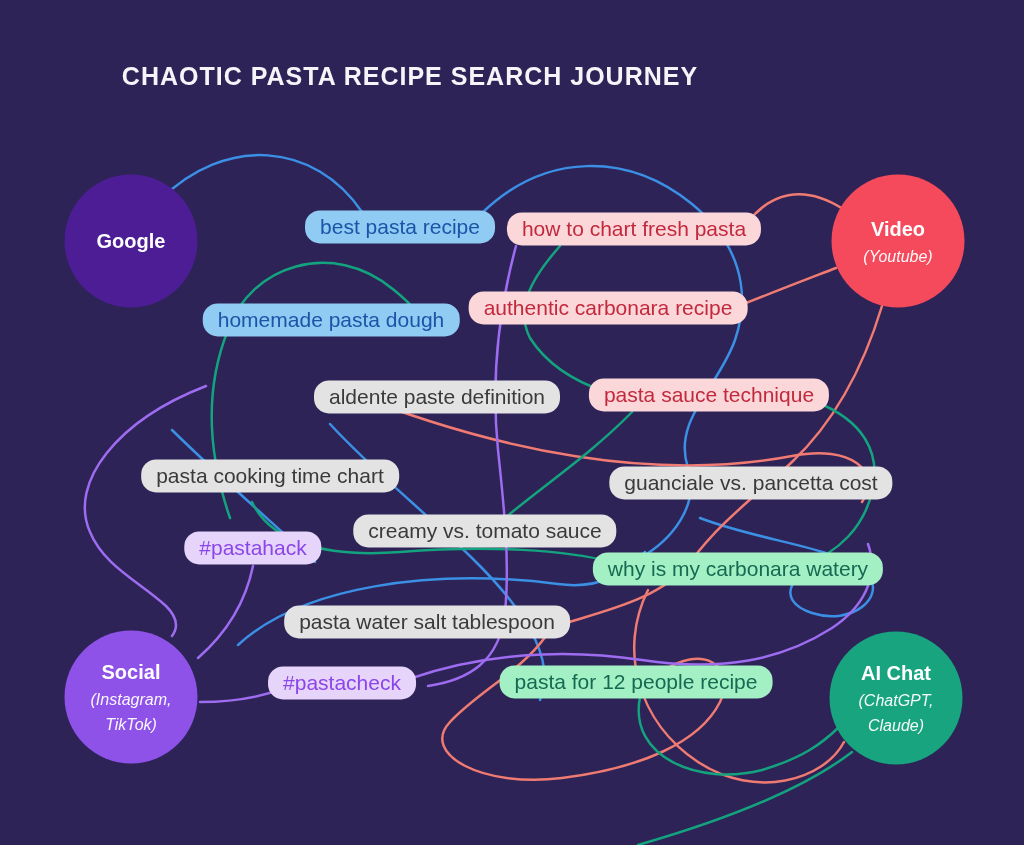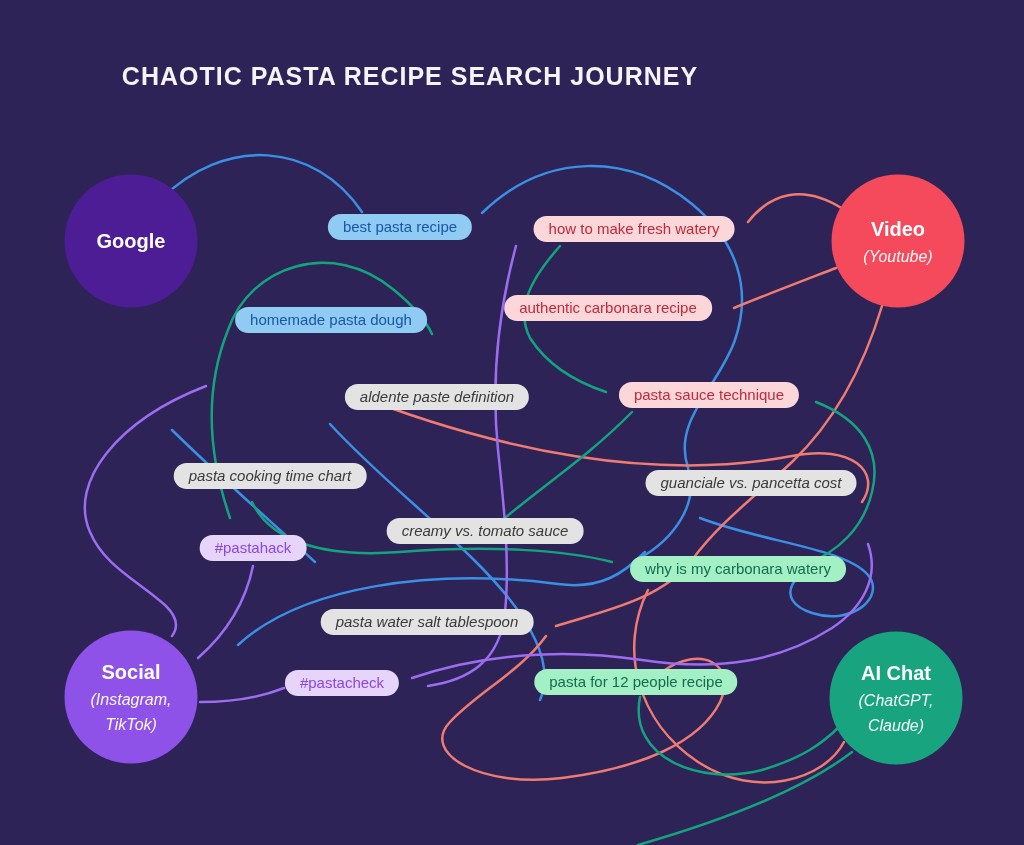--- a/index.html
+++ b/index.html
@@ -21,26 +21,26 @@
     text-align:center;line-height:1.55;
   }
   .node .main{font-size:20px;font-weight:700;}
   .node .sub{font-size:16px;font-weight:400;opacity:.96;font-style:italic;}
   .node.google{background:#4c1d95;}
   .node.video{background:#f5495c;align-items:center;}
   .node.social{background:#8e52e8;}
   .node.ai{background:#17a47f;}
   .pill{
     position:absolute;transform:translate(-50%,-50%);
-    padding:4px 15px;border-radius:15px;font-size:15px;
+    padding:4px 15px;border-radius:15px;font-size:21px;
     white-space:nowrap;z-index:2;line-height:1.2;
   }
   .pill.google{background:#8fcbf2;color:#1c55a8;}
   .pill.video{background:#fbd7da;color:#c2293c;}
-  .pill.neutral{background:#e3e3e3;color:#3a3a3a;font-style:italic;}
+  .pill.neutral{background:#e3e3e3;color:#3a3a3a;}
   .pill.social{background:#e7d4fb;color:#8a46e8;}
   .pill.ai{background:#a4f0c5;color:#166a52;}
 </style>
 </head>
 <body>
 
 <div>
 
   <h1 class="title">CHAOTIC PASTA RECIPE SEARCH JOURNEY</h1>
 
@@ -98,21 +98,21 @@
     <span class="sub">TikTok)</span>
   </div>
 
   <div class="node ai" style="left:896px;top:698px">
     <span class="main">AI Chat</span>
     <span class="sub">(ChatGPT,</span>
     <span class="sub">Claude)</span>
   </div>
 
   <div class="pill google" style="left:400px;top:227px">best pasta recipe</div>
-  <div class="pill video" style="left:634px;top:229px">how to make fresh watery</div>
+  <div class="pill video" style="left:634px;top:229px">how to chart fresh pasta</div>
   <div class="pill google" style="left:331px;top:320px">homemade pasta dough</div>
   <div class="pill video" style="left:608px;top:308px">authentic carbonara recipe</div>
   <div class="pill neutral" style="left:437px;top:397px">aldente paste definition</div>
   <div class="pill video" style="left:709px;top:395px">pasta sauce technique</div>
   <div class="pill neutral" style="left:270px;top:476px">pasta cooking time chart</div>
   <div class="pill neutral" style="left:751px;top:483px">guanciale vs. pancetta cost</div>
   <div class="pill neutral" style="left:485px;top:531px">creamy vs. tomato sauce</div>
   <div class="pill social" style="left:253px;top:548px">#pastahack</div>
   <div class="pill ai" style="left:738px;top:569px">why is my carbonara watery</div>
   <div class="pill neutral" style="left:427px;top:622px">pasta water salt tablespoon</div>

